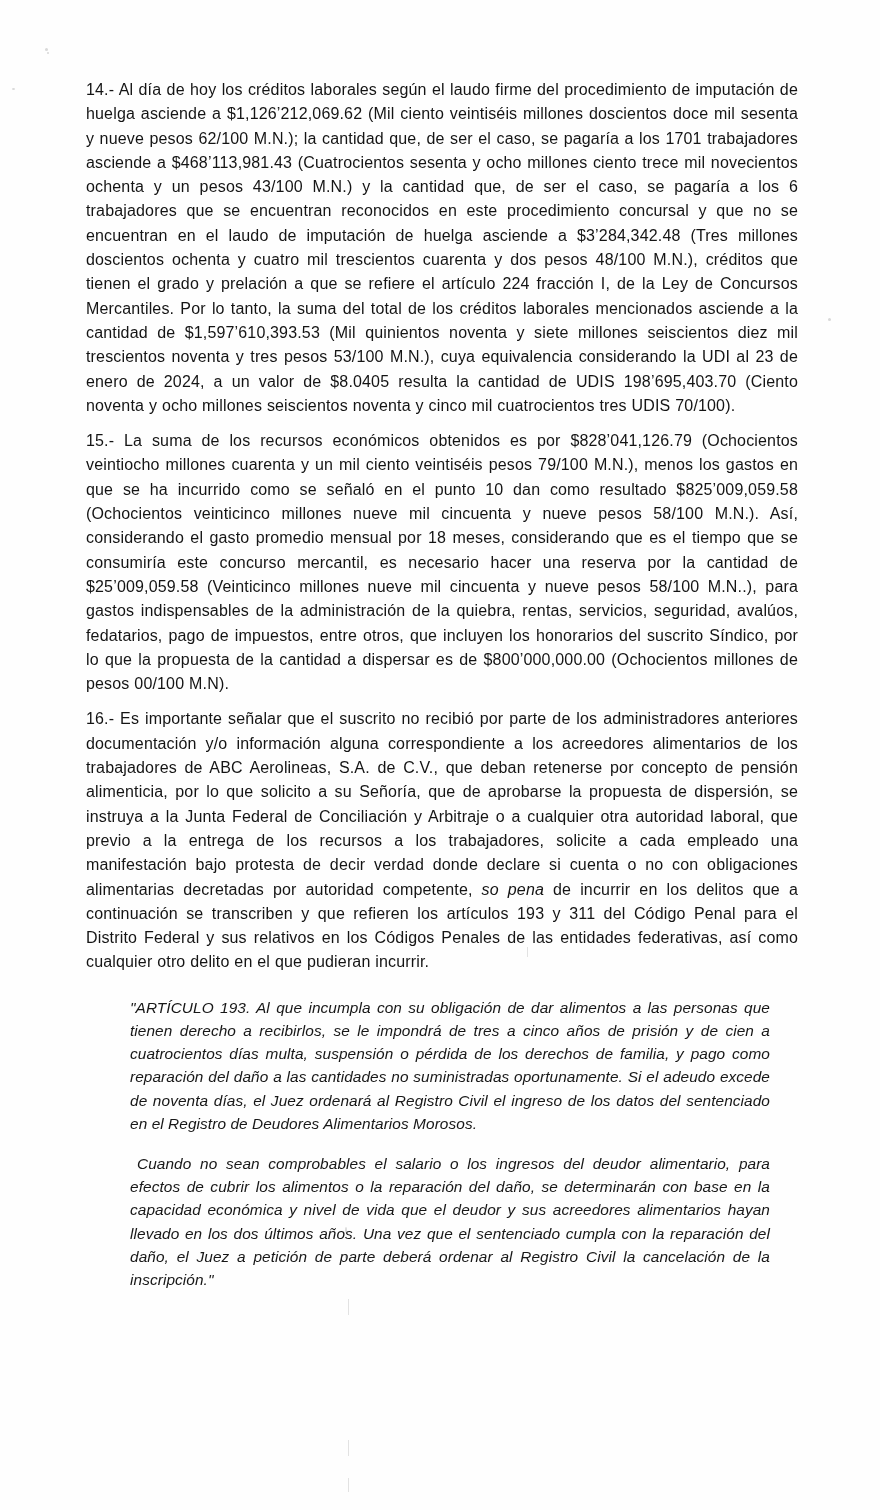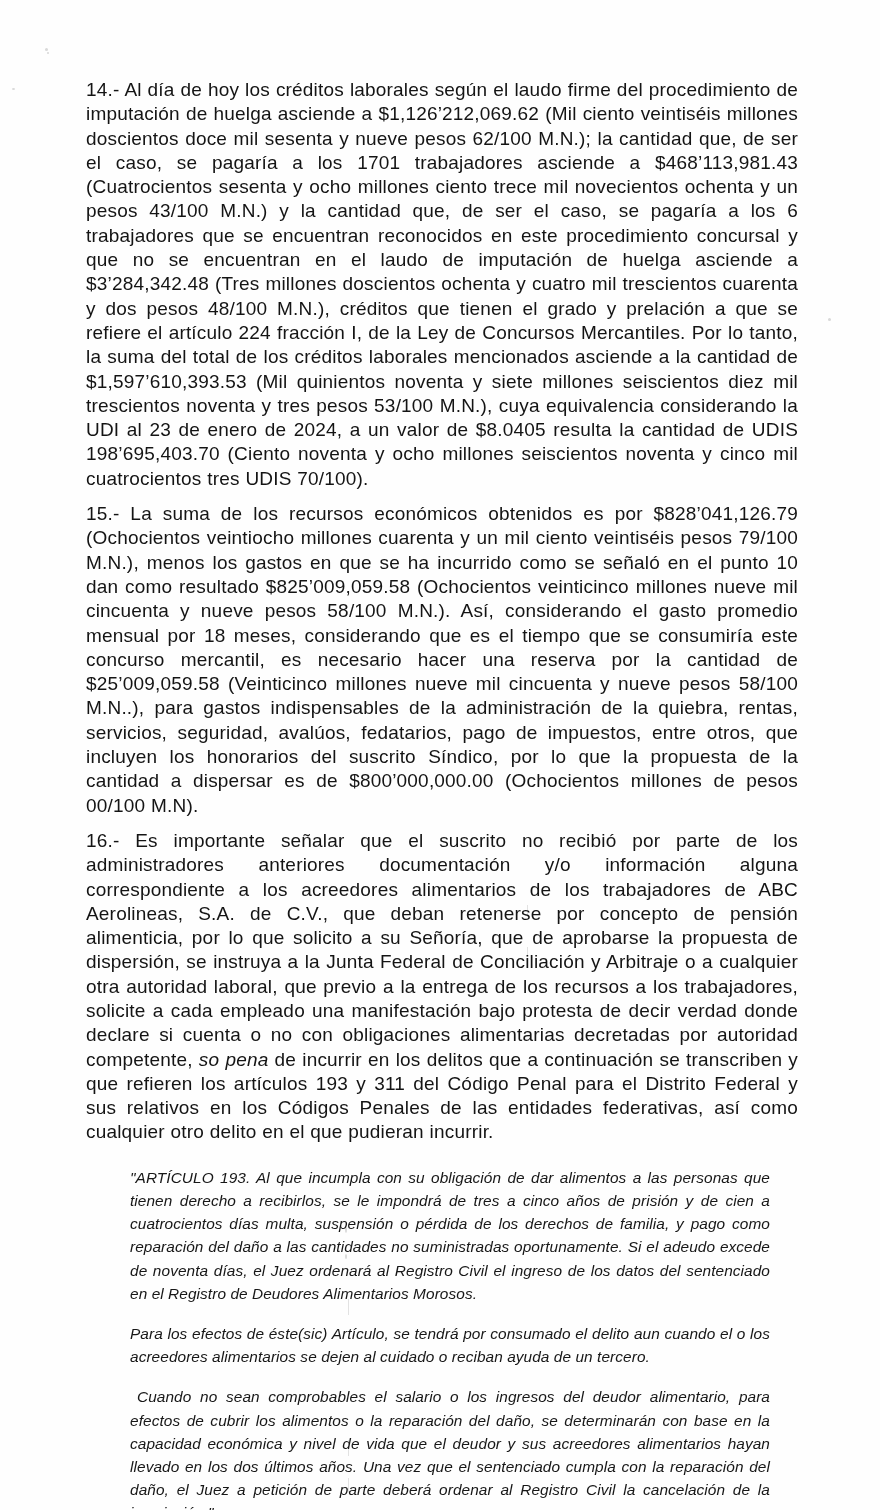--- a/index.html
+++ b/index.html
@@ -42,21 +42,21 @@
 
   .body-text {
     position: absolute;
     left: 86px;
     top: 78px;
     width: 712px;
   }
 
   p.para {
     margin: 0 0 11px 0;
-    font-size: 19px;
+    font-size: 16px;
     line-height: 24.3px;
     text-align: justify;
     text-justify: inter-word;
     letter-spacing: .01em;
     word-spacing: .015em;
     color: #141414;
   }
   p.para:last-child { margin-bottom: 0; }
 
   b.amt { font-weight: normal; }
@@ -98,18 +98,17 @@
   <div class="fold-line" style="left:527px; top:947px;  height:10px;"></div>
 
   <div class="body-text">
 
     <p class="para">14.- Al día de hoy los créditos laborales según el laudo firme del procedimiento de imputación de huelga asciende a $1,126’212,069.62 (Mil ciento veintiséis millones doscientos doce mil sesenta y nueve pesos 62/100 M.N.); la cantidad que, de ser el caso, se pagaría a los 1701 trabajadores asciende a $468’113,981.43 (Cuatrocientos sesenta y ocho millones ciento trece mil novecientos ochenta y un pesos 43/100 M.N.) y la cantidad que, de ser el caso, se pagaría a los 6 trabajadores que se encuentran reconocidos en este procedimiento concursal y que no se encuentran en el laudo de imputación de huelga asciende a $3’284,342.48 (Tres millones doscientos ochenta y cuatro mil trescientos cuarenta y dos pesos 48/100 M.N.), créditos que tienen el grado y prelación a que se refiere el artículo 224 fracción I, de la Ley de Concursos Mercantiles. Por lo tanto, la suma del total de los créditos laborales mencionados asciende a la cantidad de $1,597’610,393.53 (Mil quinientos noventa y siete millones seiscientos diez mil trescientos noventa y tres pesos 53/100 M.N.), cuya equivalencia considerando la UDI al 23 de enero de 2024, a un valor de $8.0405 resulta la cantidad de UDIS 198’695,403.70 (Ciento noventa y ocho millones seiscientos noventa y cinco mil cuatrocientos tres UDIS 70/100).</p>
     <p class="para">15.- La suma de los recursos económicos obtenidos es por <b class="amt">$828’041,126.79</b> (Ochocientos veintiocho millones cuarenta y un mil ciento veintiséis pesos 79/100 M.N.), menos los gastos en que se ha incurrido como se señaló en el punto 10 dan como resultado <b class="amt">$825’009,059.58</b> (Ochocientos veinticinco millones nueve mil cincuenta y nueve pesos 58/100 M.N.). Así, considerando el gasto promedio mensual por 18 meses, considerando que es el tiempo que se consumiría este concurso mercantil, es necesario hacer una reserva por la cantidad de <b class="amt">$25’009,059.58</b> (Veinticinco millones nueve mil cincuenta y nueve pesos 58/100 M.N..), para gastos indispensables de la administración de la quiebra, rentas, servicios, seguridad, avalúos, fedatarios, pago de impuestos, entre otros, que incluyen los honorarios del suscrito Síndico, por lo que la propuesta de la cantidad a dispersar es de <b class="amt">$800’000,000.00</b> (Ochocientos millones de pesos 00/100 M.N).</p>
     <p class="para">16.- Es importante señalar que el suscrito no recibió por parte de los administradores anteriores documentación y/o información alguna correspondiente a los acreedores alimentarios de los trabajadores de ABC Aerolineas, S.A. de C.V., que deban retenerse por concepto de pensión alimenticia, por lo que solicito a su Señoría, que de aprobarse la propuesta de dispersión, se instruya a la Junta Federal de Conciliación y Arbitraje o a cualquier otra autoridad laboral, que previo a la entrega de los recursos a los trabajadores, solicite a cada empleado una manifestación bajo protesta de decir verdad donde declare si cuenta o no con obligaciones alimentarias decretadas por autoridad competente, <i class="em">so pena</i> de incurrir en los delitos que a continuación se transcriben y que refieren los artículos 193 y 311 del Código Penal para el Distrito Federal y sus relativos en los Códigos Penales de las entidades federativas, así como cualquier otro delito en el que pudieran incurrir.</p>
 
     <blockquote class="quote-block">
       <p>"ARTÍCULO 193. Al que incumpla con su obligación de dar alimentos a las personas que tienen derecho a recibirlos, se le impondrá de tres a cinco años de prisión y de cien a cuatrocientos días multa, suspensión o pérdida de los derechos de familia, y pago como reparación del daño a las cantidades no suministradas oportunamente. Si el adeudo excede de noventa días, el Juez ordenará al Registro Civil el ingreso de los datos del sentenciado en el Registro de Deudores Alimentarios Morosos.</p>
-      <p>Para los efectos de éste(sic) Artículo, se tendrá por consumado el delito aun cuando el o los acreedores alimentarios se dejen al cuidado o reciban ayuda de un tercero.</p>
       <p class="hang">Cuando no sean comprobables el salario o los ingresos del deudor alimentario, para efectos de cubrir los alimentos o la reparación del daño, se determinarán con base en la capacidad económica y nivel de vida que el deudor y sus acreedores alimentarios hayan llevado en los dos últimos años. Una vez que el sentenciado cumpla con la reparación del daño, el Juez a petición de parte deberá ordenar al Registro Civil la cancelación de la inscripción."</p>
     </blockquote>
 
   </div>
 </div>
 
 </body></html>

